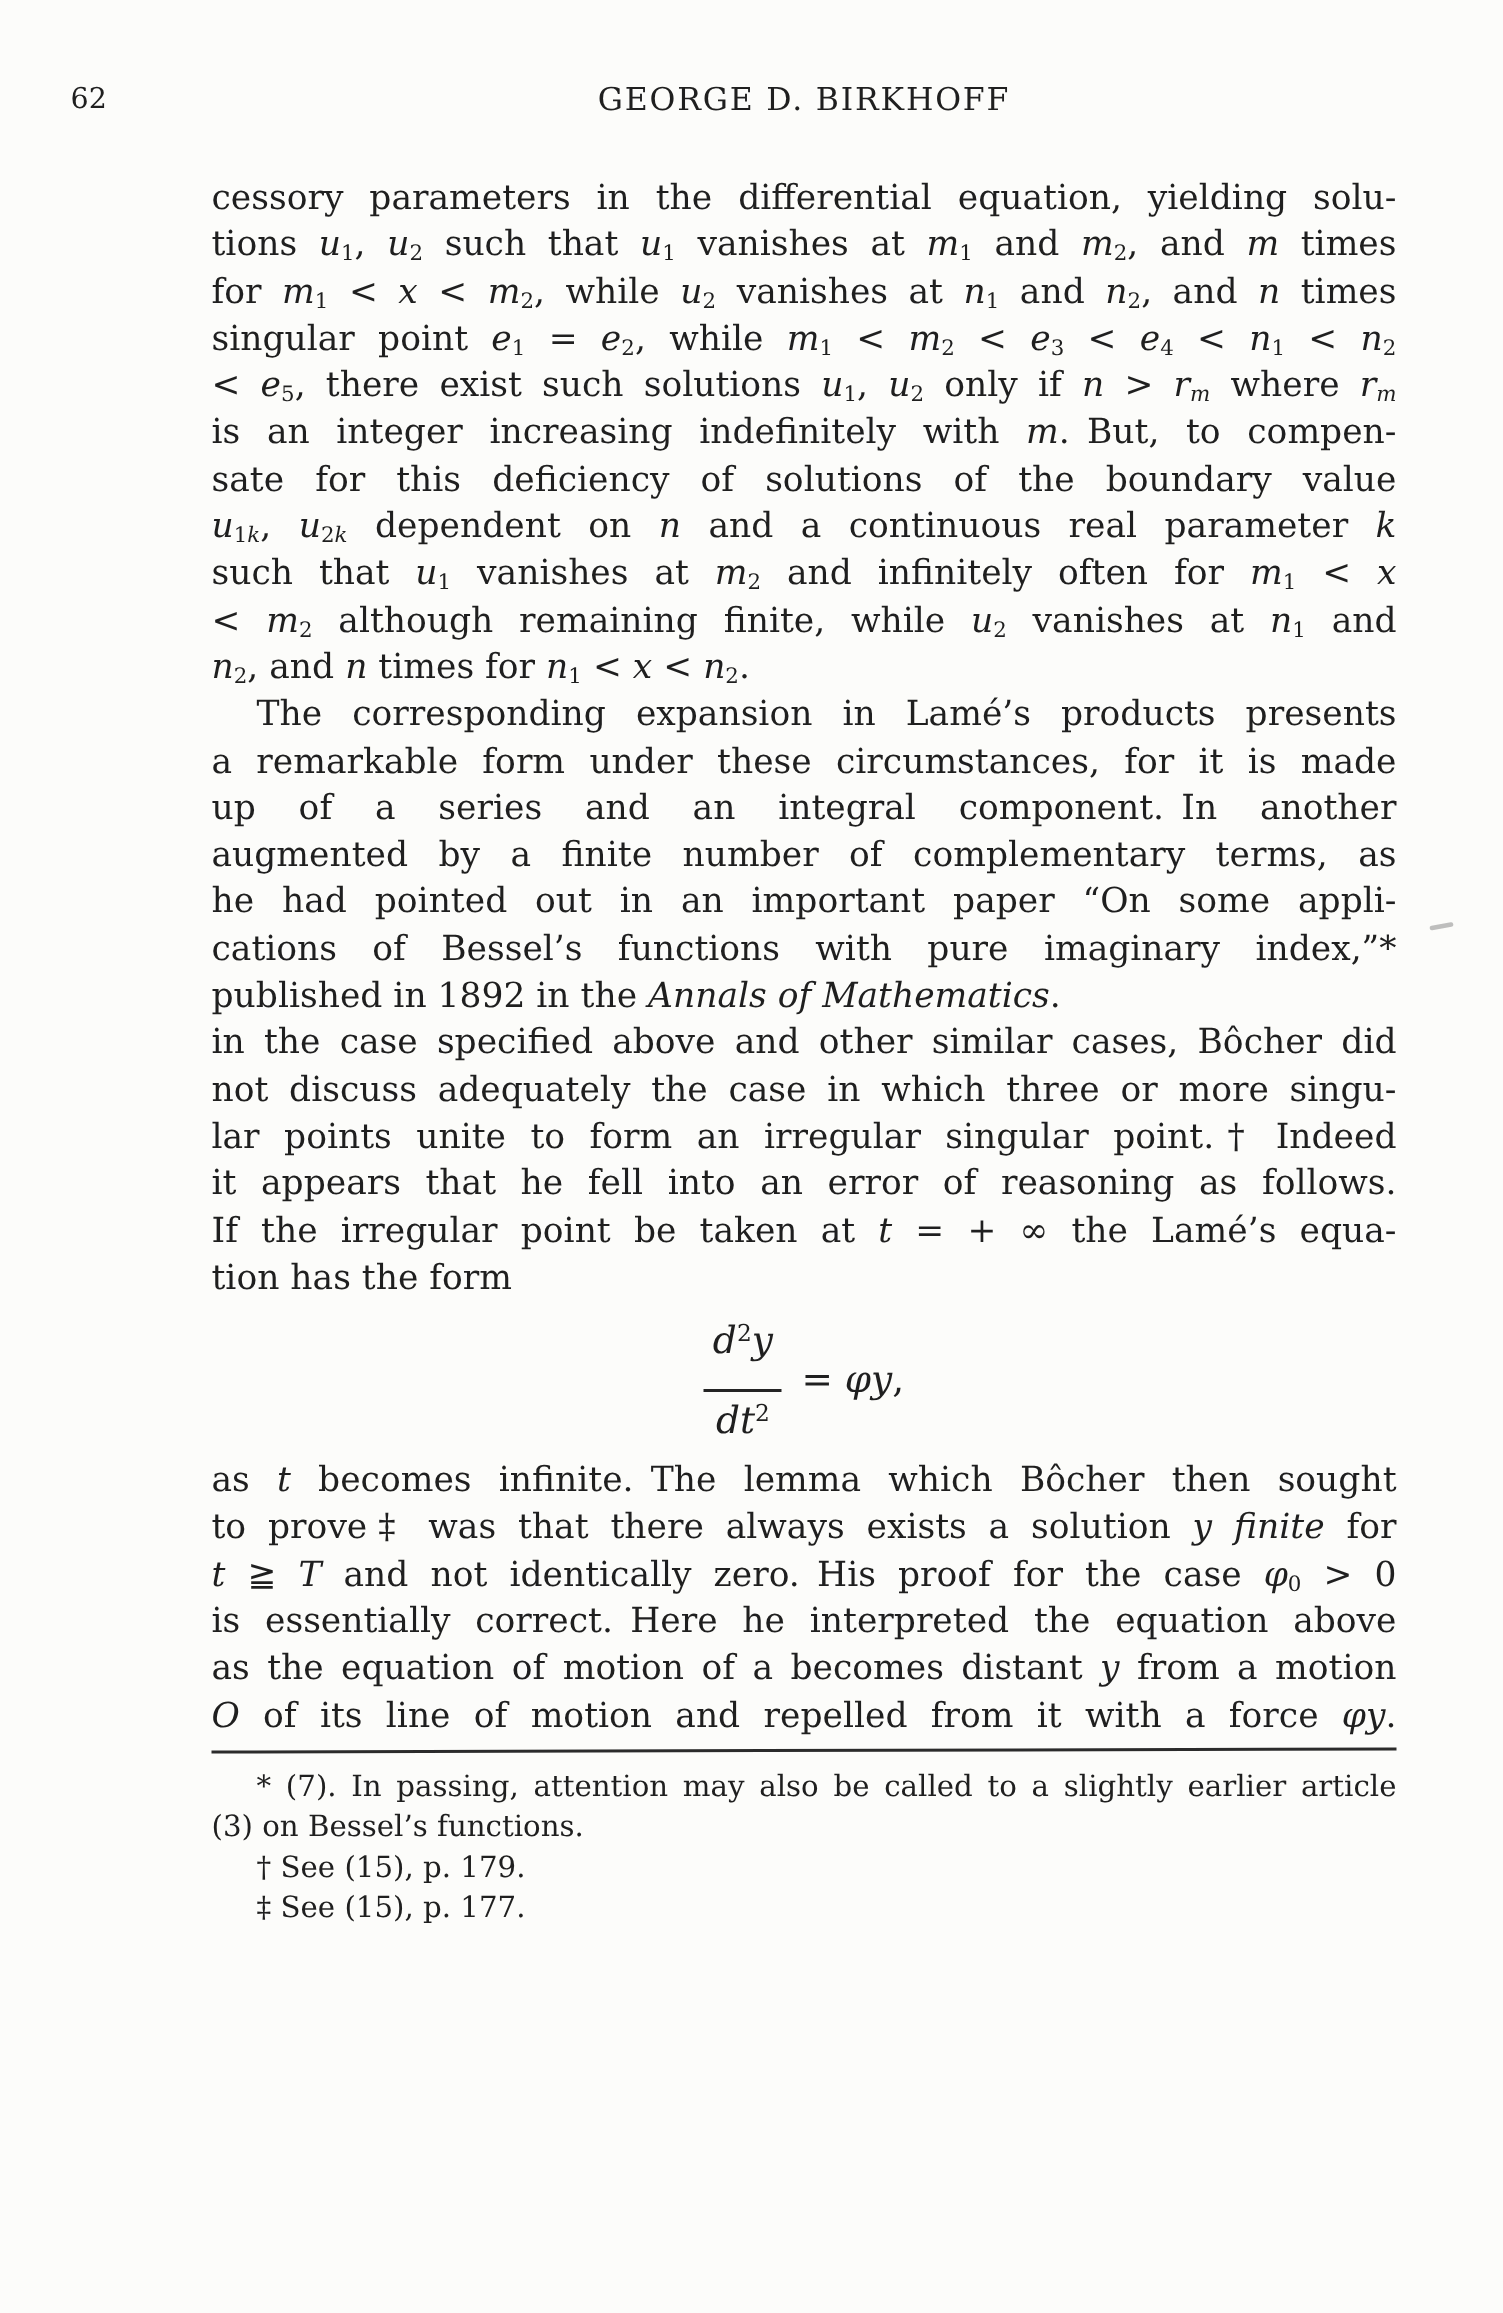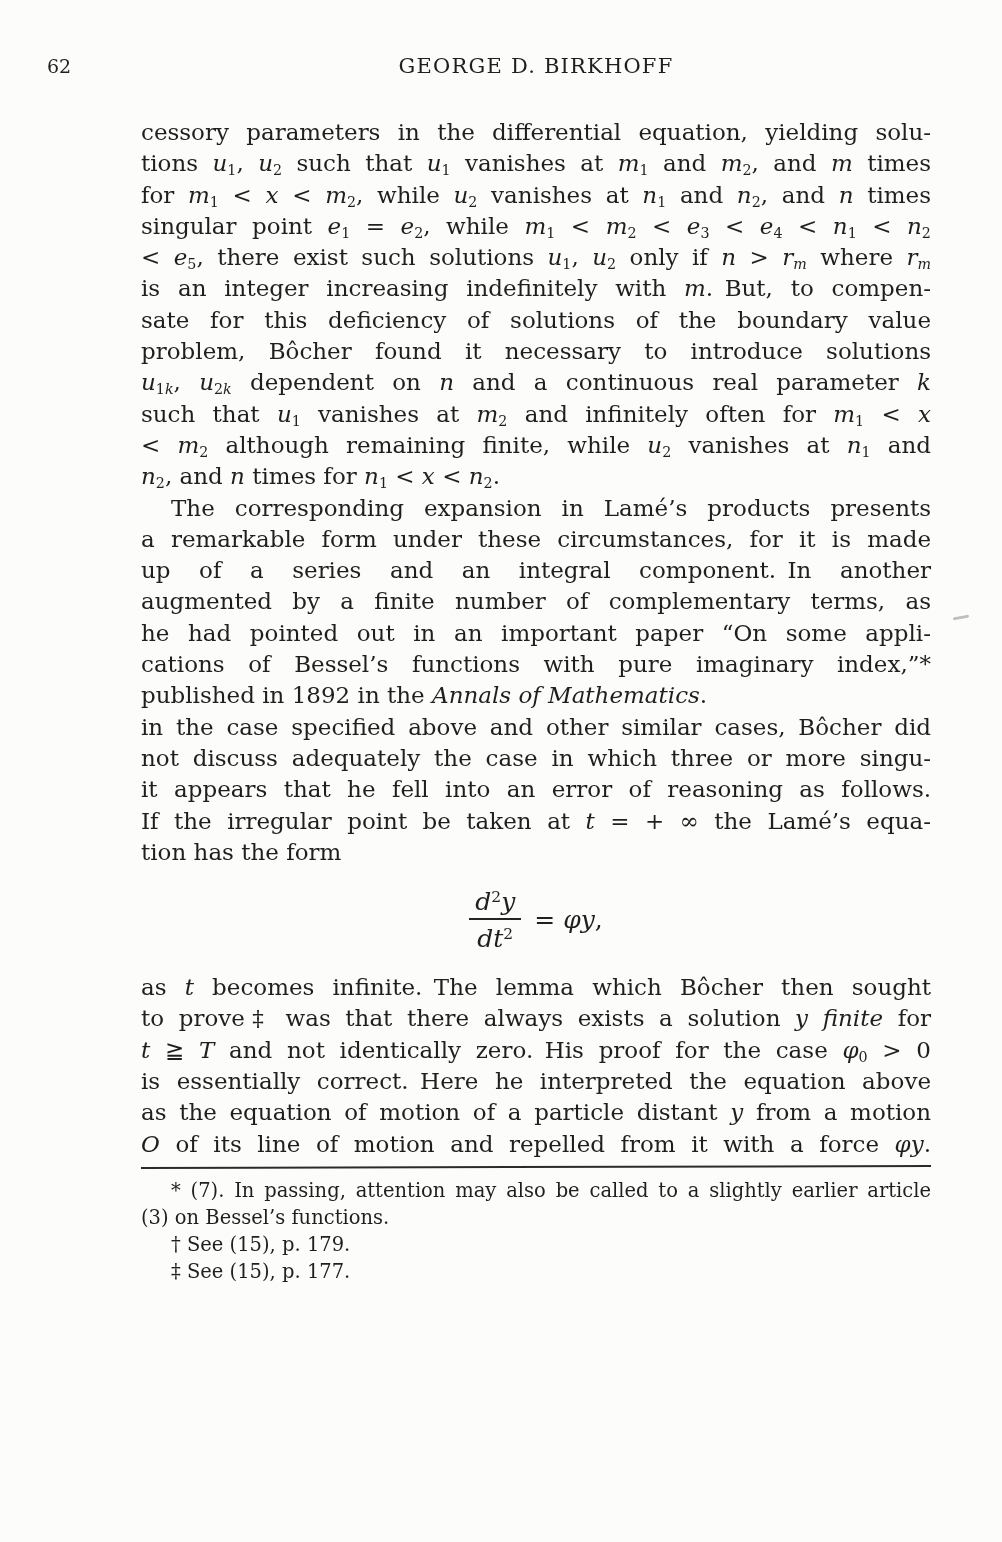--- a/index.html
+++ b/index.html
@@ -19,21 +19,21 @@
   .body-col{position:absolute;left:141px;top:117px;width:790px;
     font-size:23px;line-height:31.3px}
   .line{text-align:justify;text-align-last:justify}
   .line.end{text-align-last:left}
   .line.ind{text-indent:30px}
   .it{font-style:italic}
   .sb{font-size:0.62em;vertical-align:-0.25em;line-height:0}
   .sp{font-size:0.62em;vertical-align:0.5em;line-height:0}
   .eqwrap{height:104px;display:flex;align-items:center;justify-content:center;font-size:25px}
   .frac{display:inline-block;text-align:center;vertical-align:middle}
-  .frac .num{display:block;padding:0 6px 0;border-bottom:2px solid #242424}
+  .frac .num{display:block;padding:0 6px 16px;border-bottom:2px solid #242424}
   .frac .den{display:block;padding:3px 6px 0}
   .eq-rhs{margin-left:13px}
   .fn-rule{border:none;border-top:2.5px solid #2b2b2b;margin:6px 0 0;width:100%;
     transform:rotate(-0.15deg)}
   .footnotes{margin-top:9px;font-size:19.5px;line-height:27px}
   .footnotes .line{text-align:justify;text-align-last:left}
   .footnotes .line.just{text-align-last:justify}
   .footnotes .line.ind{text-indent:30px}
   .pencil-mark{position:absolute;left:953px;top:616px;width:16px;height:3px;
     background:#8a8a8a;transform:rotate(-10deg);border-radius:2px;opacity:.55}
@@ -48,55 +48,55 @@
   <div class="body-col">
     <div id="blocks">
         <div>
           <div class="line"><span>cessory parameters in the differential equation, yielding solu-</span></div>
           <div class="line"><span>tions </span><span class="it">u</span><span class="sb">1</span><span>, </span><span class="it">u</span><span class="sb">2</span><span> such that </span><span class="it">u</span><span class="sb">1</span><span> vanishes at </span><span class="it">m</span><span class="sb">1</span><span> and </span><span class="it">m</span><span class="sb">2</span><span>, and </span><span class="it">m</span><span> times</span></div>
           <div class="line"><span>for </span><span class="it">m</span><span class="sb">1</span><span> &lt; </span><span class="it">x</span><span> &lt; </span><span class="it">m</span><span class="sb">2</span><span>, while </span><span class="it">u</span><span class="sb">2</span><span> vanishes at </span><span class="it">n</span><span class="sb">1</span><span> and </span><span class="it">n</span><span class="sb">2</span><span>, and </span><span class="it">n</span><span> times</span></div>
           <div class="line"><span>singular point </span><span class="it">e</span><span class="sb">1</span><span> = </span><span class="it">e</span><span class="sb">2</span><span>, while </span><span class="it">m</span><span class="sb">1</span><span> &lt; </span><span class="it">m</span><span class="sb">2</span><span> &lt; </span><span class="it">e</span><span class="sb">3</span><span> &lt; </span><span class="it">e</span><span class="sb">4</span><span> &lt; </span><span class="it">n</span><span class="sb">1</span><span> &lt; </span><span class="it">n</span><span class="sb">2</span></div>
           <div class="line"><span>&lt; </span><span class="it">e</span><span class="sb">5</span><span>, there exist such solutions </span><span class="it">u</span><span class="sb">1</span><span>, </span><span class="it">u</span><span class="sb">2</span><span> only if </span><span class="it">n</span><span> &gt; </span><span class="it">r</span><span class="it sb">m</span><span> where </span><span class="it">r</span><span class="it sb">m</span></div>
           <div class="line"><span>is an integer increasing indefinitely with </span><span class="it">m</span><span>. But, to compen-</span></div>
           <div class="line"><span>sate for this deficiency of solutions of the boundary value</span></div>
-          <div class="line"><span>problem, Bôcher found it necessary to introduce solutions</span></div>
           <div class="line"><span class="it">u</span><span class="sb">1</span><span class="it sb">k</span><span>, </span><span class="it">u</span><span class="sb">2</span><span class="it sb">k</span><span> dependent on </span><span class="it">n</span><span> and a continuous real parameter </span><span class="it">k</span></div>
           <div class="line"><span>such that </span><span class="it">u</span><span class="sb">1</span><span> vanishes at </span><span class="it">m</span><span class="sb">2</span><span> and infinitely often for </span><span class="it">m</span><span class="sb">1</span><span> &lt; </span><span class="it">x</span></div>
           <div class="line"><span>&lt; </span><span class="it">m</span><span class="sb">2</span><span> although remaining finite, while </span><span class="it">u</span><span class="sb">2</span><span> vanishes at </span><span class="it">n</span><span class="sb">1</span><span> and</span></div>
           <div class="line end"><span class="it">n</span><span class="sb">2</span><span>, and </span><span class="it">n</span><span> times for </span><span class="it">n</span><span class="sb">1</span><span> &lt; </span><span class="it">x</span><span> &lt; </span><span class="it">n</span><span class="sb">2</span><span>.</span></div>
         </div>
         <div>
           <div class="line ind"><span>The corresponding expansion in Lamé’s products presents</span></div>
           <div class="line"><span>a remarkable form under these circumstances, for it is made</span></div>
           <div class="line"><span>up of a series and an integral component. In another</span></div>
           <div class="line"><span>augmented by a finite number of complementary terms, as</span></div>
           <div class="line"><span>he had pointed out in an important paper “On some appli-</span></div>
           <div class="line"><span>cations of Bessel’s functions with pure imaginary index,”*</span></div>
           <div class="line end"><span>published in 1892 in the </span><span class="it">Annals of Mathematics</span><span>.</span></div>
         </div>
         <div>
           <div class="line"><span>in the case specified above and other similar cases, Bôcher did</span></div>
           <div class="line"><span>not discuss adequately the case in which three or more singu-</span></div>
+          <div class="line"><span>lar points unite to form an irregular singular point.† Indeed</span></div>
           <div class="line"><span>it appears that he fell into an error of reasoning as follows.</span></div>
           <div class="line"><span>If the irregular point be taken at </span><span class="it">t</span><span> = + ∞ the Lamé’s equa-</span></div>
           <div class="line end"><span>tion has the form</span></div>
         </div>
         <div class="eqwrap">
           <span class="frac">
             <span class="num"><span class="it">d</span><span class="sp">2</span><span class="it">y</span></span>
             <span class="den"><span class="it">d</span><span class="it">t</span><span class="sp">2</span></span>
           </span>
           <span class="eq-rhs"><span>= </span><span class="it">φy</span><span>,</span></span>
         </div>
         <div>
           <div class="line"><span>as </span><span class="it">t</span><span> becomes infinite. The lemma which Bôcher then sought</span></div>
           <div class="line"><span>to prove‡ was that there always exists a solution </span><span class="it">y</span><span> </span><span class="it">finite</span><span> for</span></div>
           <div class="line"><span class="it">t</span><span> ≧ </span><span class="it">T</span><span> and not identically zero. His proof for the case </span><span class="it">φ</span><span class="sb">0</span><span> &gt; 0</span></div>
           <div class="line"><span>is essentially correct. Here he interpreted the equation above</span></div>
-          <div class="line"><span>as the equation of motion of a particle distant </span><span class="it">y</span><span> from a motion</span></div>
+          <div class="line"><span>as the equation of motion of a becomes distant </span><span class="it">y</span><span> from a motion</span></div>
           <div class="line"><span class="it">O</span><span> of its line of motion and repelled from it with a force </span><span class="it">φy</span><span>.</span></div>
         </div>
       </div>
     <hr class="fn-rule">
     <div class="footnotes" id="fnotes">
         <div class="line ind just"><span>* (7). In passing, attention may also be called to a slightly earlier article</span></div>
         <div class="line end"><span>(3) on Bessel’s functions.</span></div>
         <div class="line end ind"><span>† See (15), p. 179.</span></div>
         <div class="line end ind"><span>‡ See (15), p. 177.</span></div>
       </div>

